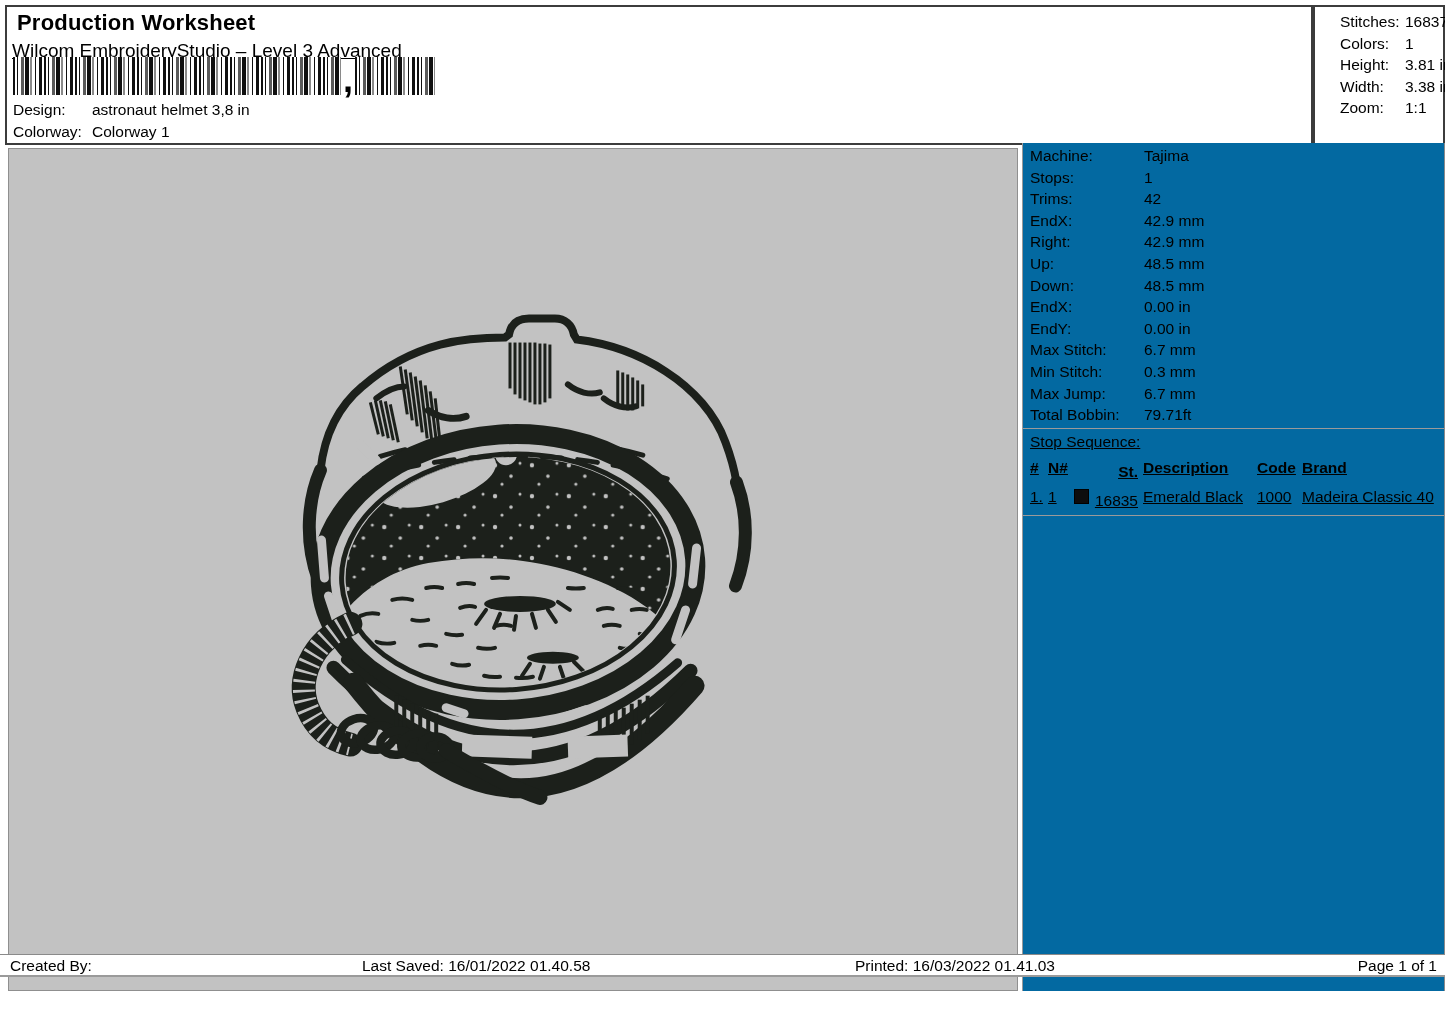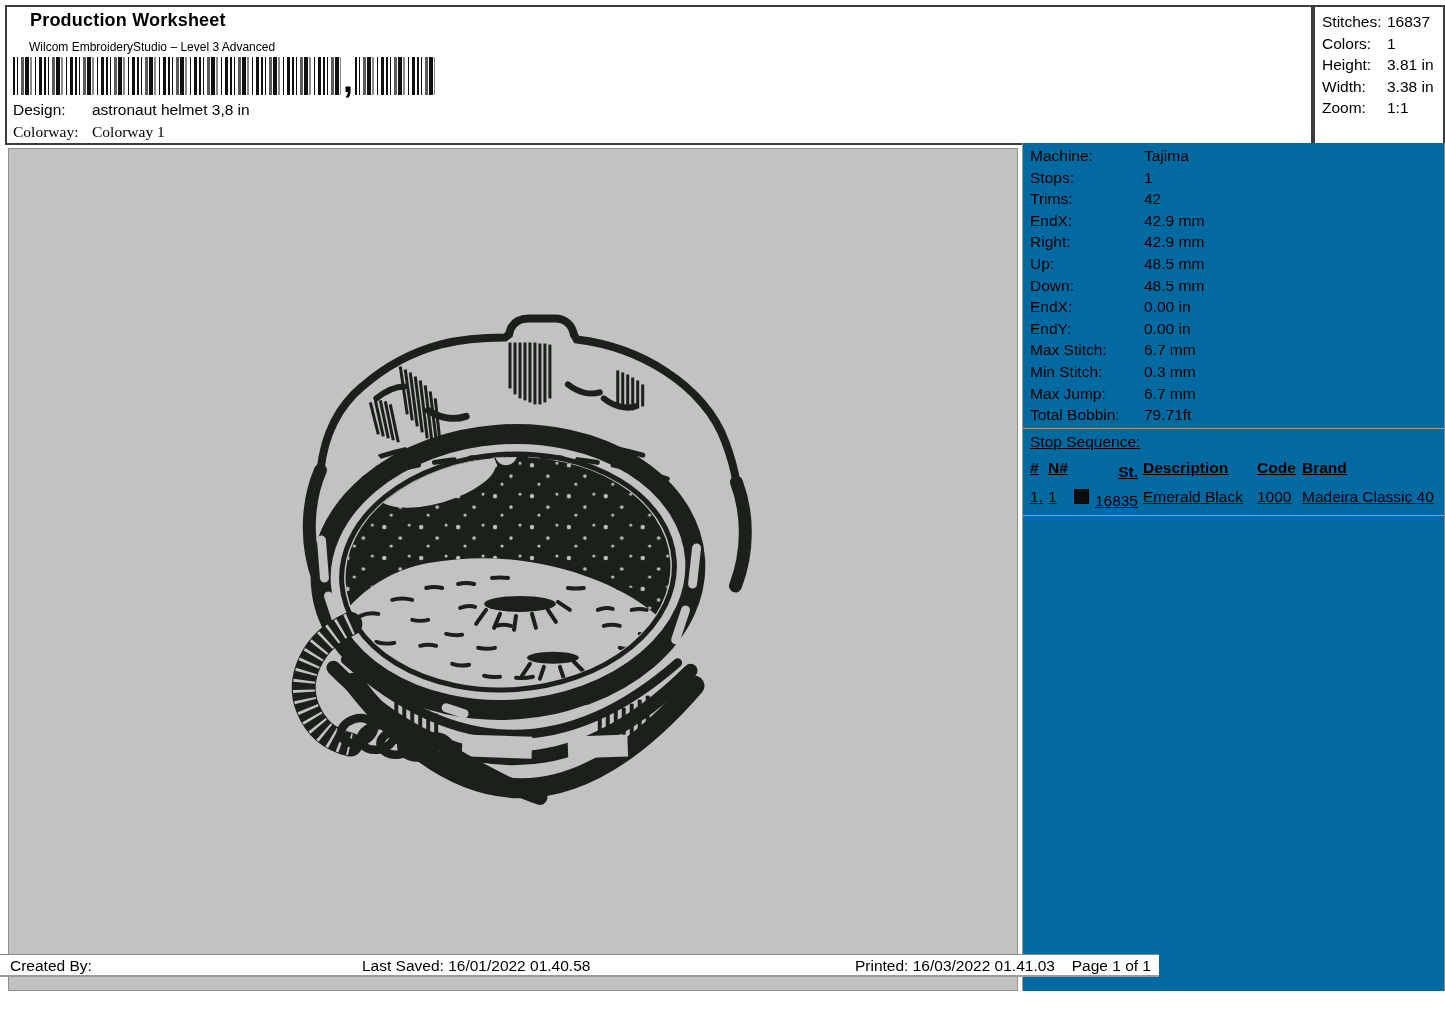--- a/index.html
+++ b/index.html
@@ -4,22 +4,22 @@
 <style>
   html,body{margin:0;padding:0;}
   body{
     width:1445px;height:1021px;position:relative;background:#ffffff;
     font-family:"Liberation Sans", sans-serif;color:#000;overflow:hidden;
     -webkit-font-smoothing:antialiased;
   }
   .abs{position:absolute;}
   
   .hdr-left{left:5px;top:5px;width:1304px;height:136px;border:2px solid #3c3c3c;background:#fff;}
-  .hdr-title{left:23px;top:3px;font-size:18px;font-weight:bold;letter-spacing:0.2px;}
-  .hdr-sub{left:22px;top:33px;font-size:12px;}
+  .hdr-title{left:10px;top:3px;font-size:22px;font-weight:bold;letter-spacing:0.2px;}
+  .hdr-sub{left:5px;top:33px;font-size:19px;text-decoration:underline;}
   .bc-row{left:6px;top:50px;height:40px;}
   .bc{display:inline-block;vertical-align:bottom;height:38px;background-color:#fff;
       background-image:repeating-linear-gradient(90deg,
         #101010 0 2px,#fff 2px 4px,#101010 4px 5px,#fff 5px 8px,
         #5a5a5a 8px 11px,#fff 11px 12px,#101010 12px 16px,#fff 16px 17px,
         #8a8a8a 17px 19px,#fff 19px 22px,#101010 22px 23px,#fff 23px 26px,
         #101010 26px 29px,#fff 29px 31px);}
   .bc1{width:328px;}
   .bc2{width:80px;}
   .bc-comma{display:inline-block;vertical-align:bottom;font-size:36px;font-weight:bold;line-height:30px;width:14px;text-align:center;}
@@ -41,46 +41,46 @@
   .stbl-head span{font-weight:bold;text-decoration:underline;}
   .c1{width:18px;}
   .c2{width:26px;}
   .csw{width:20px;display:flex;align-items:center;}
   .cst{width:44px;text-align:right;margin-right:5px;margin-top:8px;}
   .cdesc{width:114px;}
   .ccode{width:45px;}
   .cbrand{flex:1;}
   .swatch{width:13px;height:13px;background:#0d0d0d;border:1px solid #000;display:inline-block;}
   
-  .footer{left:0;top:954px;width:1159px;height:20px;background:#fff;border-top:1px solid #8a8a8a;border-bottom:2px solid #9a9a9a;font-size:15.5px;}
+  .footer{left:0;top:954px;width:1445px;height:20px;background:#fff;border-top:1px solid #8a8a8a;border-bottom:2px solid #9a9a9a;font-size:15.5px;}
   .footer span{position:absolute;top:2px;white-space:nowrap;}
   .ft-created{left:10px;}
   .ft-saved{left:362px;}
   .ft-printed{left:855px;}
   .ft-page{right:8px;}
 </style>
 </head>
 <body>
 
 <div class="abs hdr-left">
   <div class="abs hdr-title">Production Worksheet</div>
   <div class="abs hdr-sub">Wilcom EmbroideryStudio – Level 3 Advanced</div>
   <div class="abs bc-row">
     <span class="bc bc1"></span><span class="bc-comma">,</span><span class="bc bc2"></span>
   </div>
   <div class="abs hdr-field" style="top:94px;">
     <span class="lbl">Design:</span><span>astronaut helmet 3,8 in</span>
   </div>
-  <div class="abs hdr-field" style="top:116px;font-family:Liberation Serif, serif;">
+  <div class="abs hdr-field" style="top:116px;">
     <span class="lbl">Colorway:</span><span>Colorway 1</span>
   </div>
 </div>
 
 <div class="abs hdr-right">
-  <div style="padding-top:4px;">
+  <div style="padding-top:4px;padding-left:18px;">
     <div class="sum-row"><span class="lbl">Stitches:</span><span>16837</span></div>
     <div class="sum-row"><span class="lbl">Colors:</span><span>1</span></div>
     <div class="sum-row"><span class="lbl">Height:</span><span>3.81 in</span></div>
     <div class="sum-row"><span class="lbl">Width:</span><span>3.38 in</span></div>
     <div class="sum-row"><span class="lbl">Zoom:</span><span>1:1</span></div>
   </div>
 </div>
 
 <div class="abs canvas">
   <svg width="1008" height="841" viewBox="0 0 1010 843">

